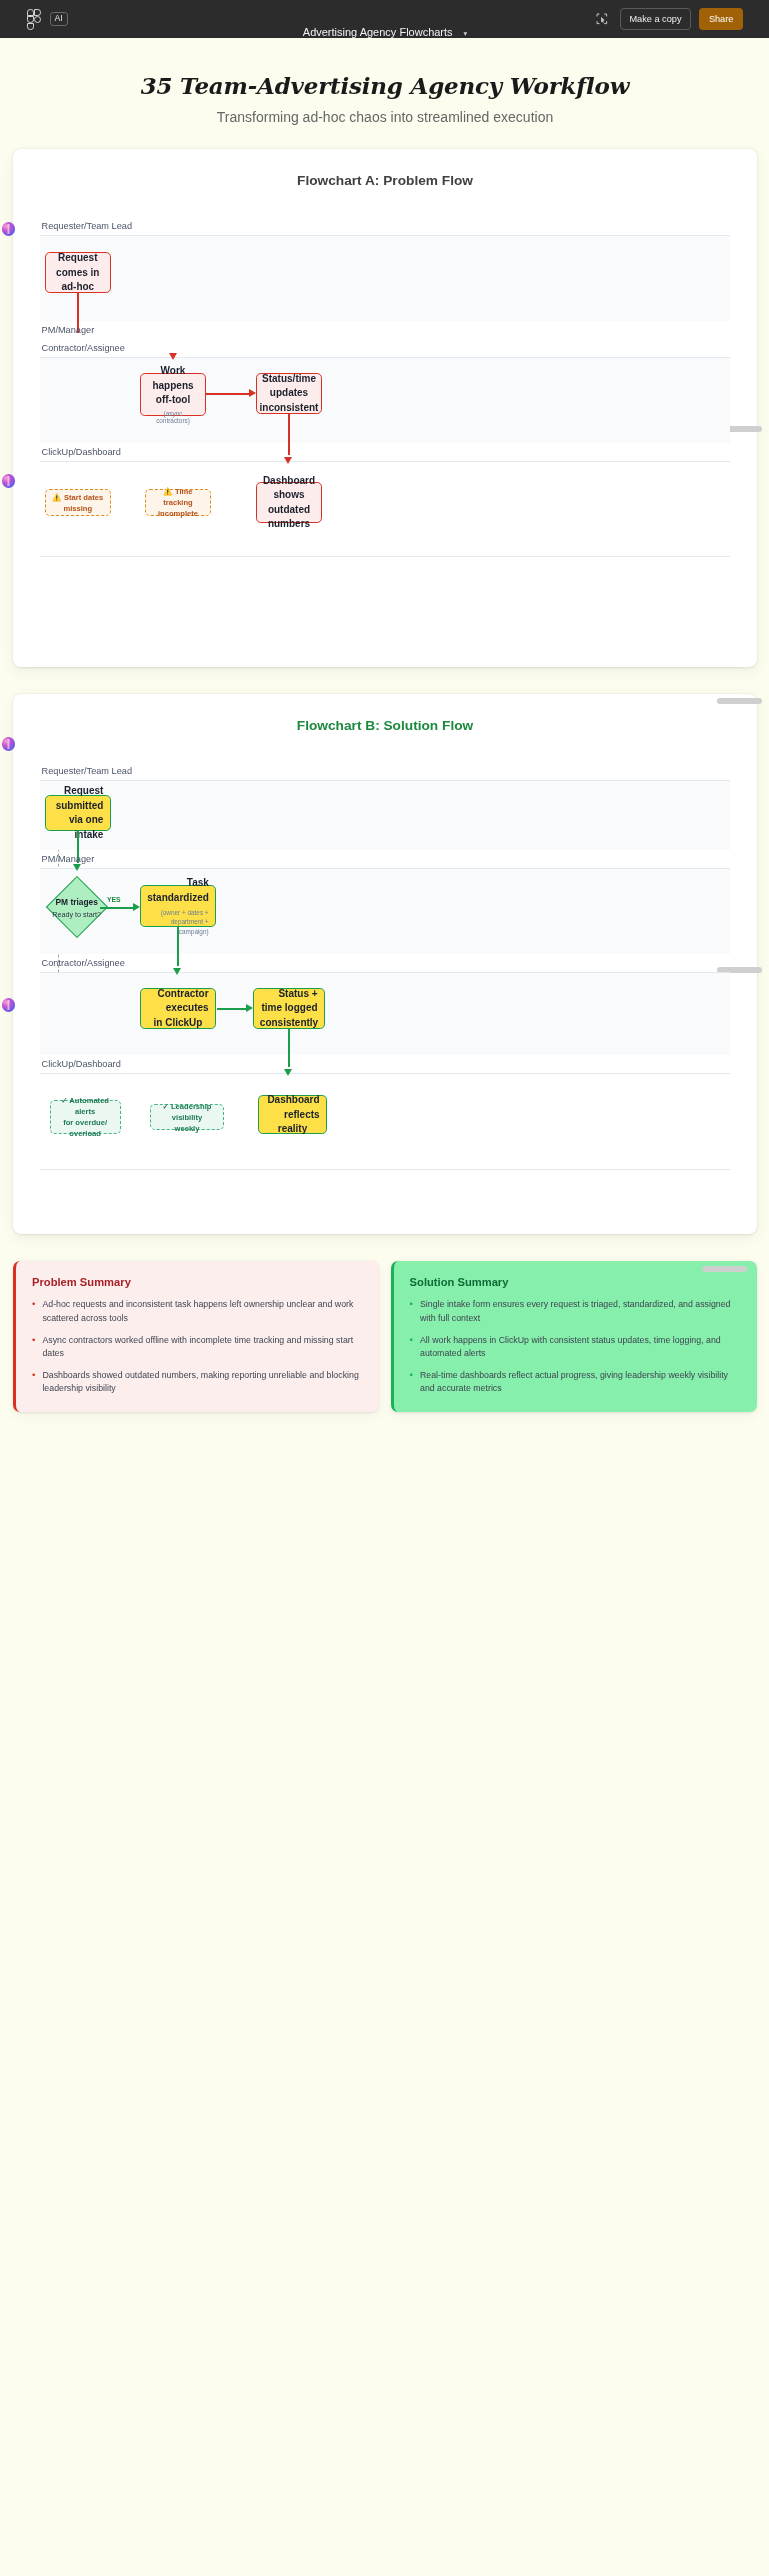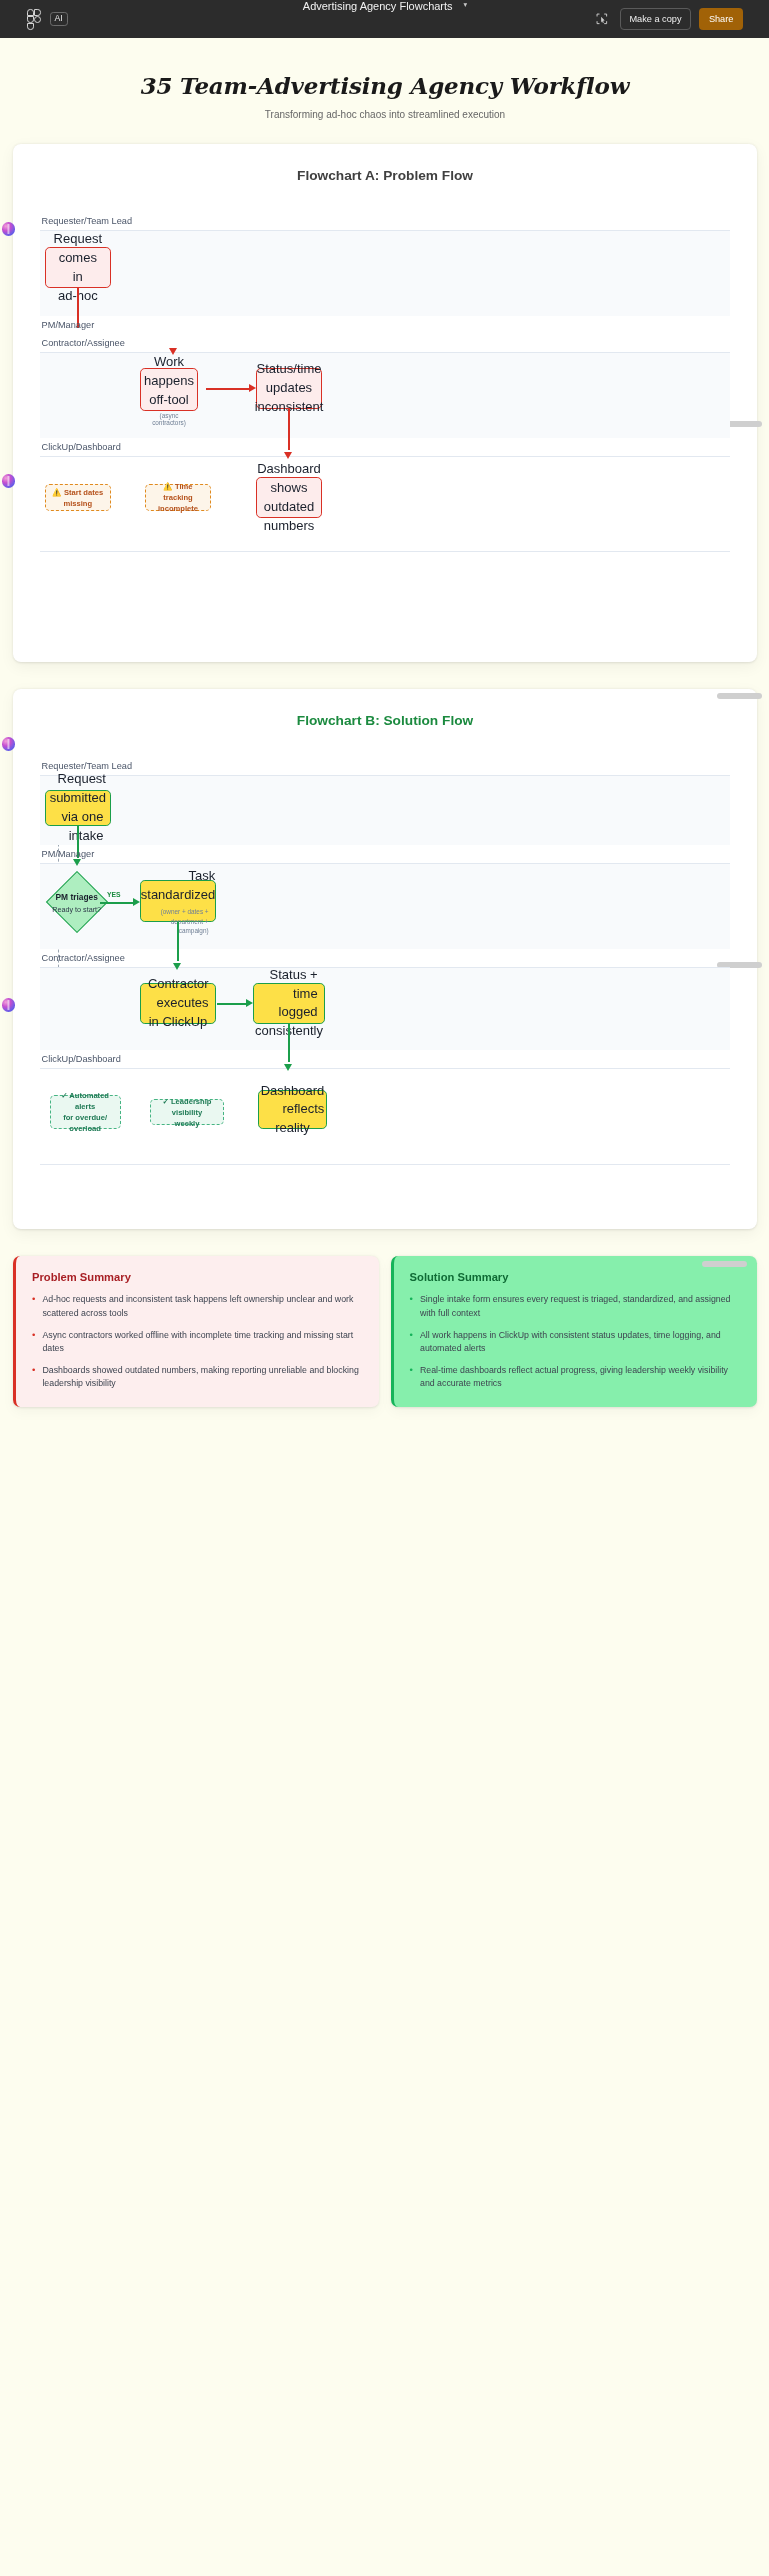--- a/index.html
+++ b/index.html
@@ -31,21 +31,21 @@
   .fl2 { left:7.2px; top:0; border-radius: 0 3.2px 3.2px 0 !important; }
   .fl3 { left:0; top:7px; border-radius: 0 0 3.2px 3.2px !important; }
   .fl4 { left:7.2px; top:7px; border-radius: 50% !important; }
   .fl5 { left:0; top:14px; border-radius: 0 0 3.2px 3.2px !important; }
   .ai-chip {
     border: 0.8px solid #6b6b6b; border-radius: 3.2px;
     color: #e6e6e6; font-size: 8.8px; padding: 1.6px 4px; line-height: 1.1;
   }
   .tb-center {
     position: absolute; left: 0; right: 0; top: 0; bottom: 0;
-    display: flex; align-items: flex-start; justify-content: center;
+    display: flex; align-items: flex-end; justify-content: center;
     gap: 11px; pointer-events: none;
   }
   .doc-title { color: #f2f2f2; font-size: 11px; pointer-events: auto; }
   .caret { color: #c9c9c9; font-size: 7.2px; pointer-events: auto; }
   .tb-right {
     margin-left: auto; display: flex; align-items: center; gap: 8px;
     position: relative; z-index: 2;
   }
   .icon-btn { width: 19px; height: 19px; display:flex; align-items:center; justify-content:center; }
   .btn-copy {
@@ -59,21 +59,21 @@
     font-family: inherit; cursor: pointer; white-space: nowrap;
   }
 
   
   .page { width: 770px; padding: 0 0 24px 0; }
   .hero { text-align:center; padding: 34px 16px 24px; }
   .hero h1 {
     font-family: "DejaVu Serif", "Liberation Serif", serif;
     font-size: 23px; font-weight: 700; color: #1a1a1a; letter-spacing: -0.2px; font-style: italic;
   }
-  .hero p { margin-top: 10.4px; font-size: 10px; color: #666; }
+  .hero p { margin-top: 10.4px; font-size: 14px; color: #666; }
 
   .card {
     background: #fff; border-radius: 8px; margin: 0 13px 27px;
     box-shadow: 0 0.8px 2.4px rgba(0,0,0,.10), 0 4.8px 14.5px rgba(0,0,0,.05);
     position: relative; padding: 24px 0 21px;
   }
   .card-scrollbar {
     position:absolute; right: -4.8px; width: 45px; height: 5.6px;
     background: #cfcfcf; border-radius: 3.2px;
   }
@@ -96,21 +96,21 @@
   }
   .lane-body.plain { background: #ffffff; }
   .lane-last { border-bottom: 0.8px solid #e2e8f0; }
 
   
   .node {
     position: absolute; display:flex; flex-direction: column;
     align-items:center; justify-content:center; text-align:center;
     border-radius: 4.8px; padding: 4.8px 6.4px;
   }
-  .node .l1 { font-size: 13px; font-weight: 400; color: #1a202c; line-height: 1.45; }
+  .node .l1 { font-size: 10px; font-weight: 700; color: #1a202c; line-height: 1.45; }
   .node .l2 { font-size: 6.4px; color: #718096; margin-top: 2.4px; font-weight: 400; }
   .n-prob { background: #fdecec; border: 1.3px solid #d93025; }
   .n-sol  { background: #fde047; border: 1.3px solid #1b9e4b; text-align: right; }
   .n-warn {
     background: #fdf5e9; border: 1.2px dashed #e08a1e; border-radius: 4.8px;
   }
   .n-warn .l1 { color: #b5521c; font-weight: 600; font-size: 7.6px; }
   .n-check {
     background: #eaf8f1; border: 1.2px dashed #46b483; border-radius: 4.8px;
   }
@@ -241,21 +241,21 @@
 
       <div class="lane">
         <div class="lane-label">PM/Manager</div>
       </div>
 
       <div class="lane">
         <div class="lane-label">Contractor/Assignee</div>
         <div class="lane-body" style="height:86px">
           <div class="arrow-down ad-red" style="left:129px; top:-5.6px"></div>
 
-          <div class="node n-prob" style="left:100px; top:14.5px; width:58px; height:43px">
+          <div class="node n-prob" style="left:100px; top:14.5px; width:66px; height:43px">
             <div class="l1">Work happens</div>
             <div class="l1">off-tool</div>
             <div class="l2">(async contractors)</div>
           </div>
 
           <div class="node n-prob" style="left:216px; top:14.5px; width:66px; height:41px">
             <div class="l1">Status/time updates</div>
             <div class="l1">inconsistent</div>
           </div>
 

